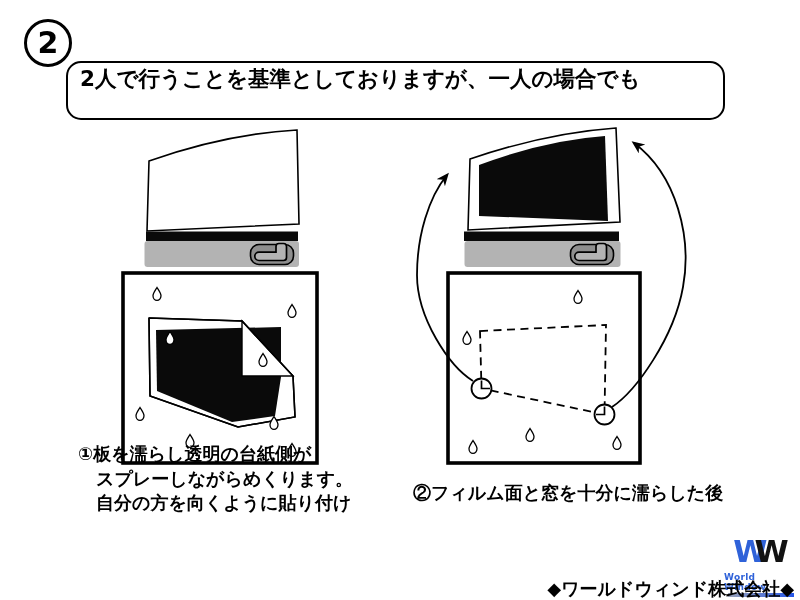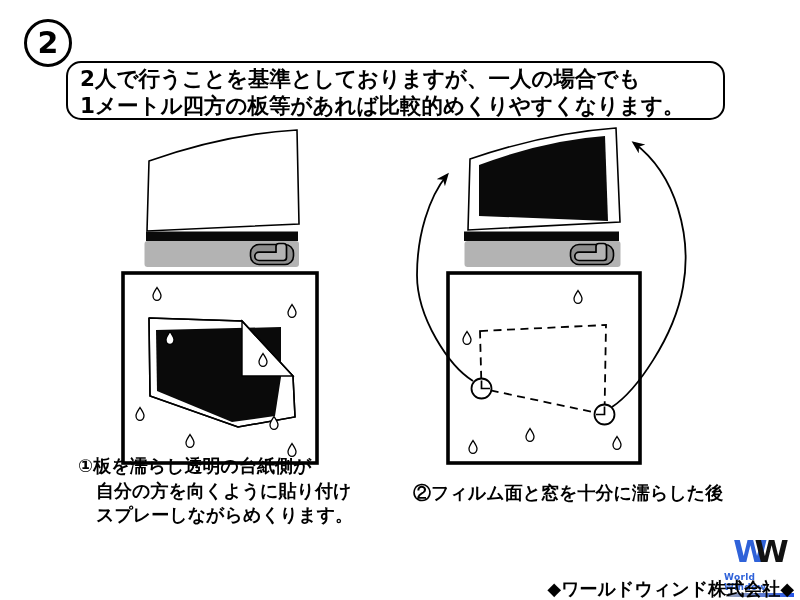--- a/index.html
+++ b/index.html
@@ -14,21 +14,21 @@
     display:flex;align-items:center;justify-content:center;
     font-size:30px;font-weight:bold;line-height:1;
   }
   .speech-bubble{
     left:66px;top:61px;width:659px;height:59px;box-sizing:border-box;
     border:2.5px solid #000;border-radius:15px;
     padding:2px 8px 0 12px;
     font-size:21.5px;font-weight:bold;line-height:27px;white-space:nowrap;
   }
   .caption{font-size:18px;font-weight:bold;line-height:24.5px;white-space:nowrap;}
-  .caption-left{left:78px;top:454px;}
+  .caption-left{left:78px;top:442px;}
   .caption-right{left:413px;top:481px;font-family:Liberation Serif, serif;}
   .caption .indent{padding-left:18px;}
   .logo{left:724px;top:538px;width:74px;display:flex;flex-direction:column;align-items:center;}
   .logo-ww{display:flex;font-weight:bold;font-size:31px;line-height:0.85;}
   .logo-ww .w1{color:var(--logo-blue,#2f62d9);}
   .logo-ww .w2{color:var(--logo-black,#121212);margin-left:-13px;}
   .logo-sub{font-size:9px;font-weight:bold;color:var(--logo-blue,#2f62d9);margin-top:8px;letter-spacing:0.3px;}
   .logo-bar{width:66px;height:4px;margin-top:1px;
     background:linear-gradient(90deg,var(--logo-bar-start,#99a2b8),var(--logo-bar-end,#2456e8));}
   .company-name{right:6px;top:577px;font-size:18px;font-weight:bold;white-space:nowrap;}
@@ -98,27 +98,26 @@
   <path d="M473,381 C449,366 417,318 417,275 C417,235 429,197 447,175" fill="none" stroke="#000" stroke-width="1.8" marker-end="url(#ah)"></path>
   <path d="M612,407 C636,391 674,338 683,287 C692,238 677,175 634,143" fill="none" stroke="#000" stroke-width="1.8" marker-end="url(#ah)"></path>
 
   <style>.drops use{fill:#fff;stroke:#000;stroke-width:1.3;}</style>
 </svg>
 
 <div class="abs step-badge">2</div>
 
 <div class="abs speech-bubble">
   <div>2人で行うことを基準としておりますが、一人の場合でも</div>
-  <div>1メートル四方の板等があれば比較的めくりやすくなります。</div>
 </div>
 
 <div class="abs caption caption-left">
   <div>①板を濡らし透明の台紙側が</div>
+  <div class="indent">スプレーしながらめくります。</div>
   <div class="indent">自分の方を向くように貼り付け</div>
-  <div class="indent">スプレーしながらめくります。</div>
 </div>
 
 <div class="abs caption caption-right">
   <div>②フィルム面と窓を十分に濡らした後</div>
 </div>
 
 <div class="abs logo">
   <div class="logo-ww">
     <span class="w1">W</span>
     <span class="w2">W</span>

